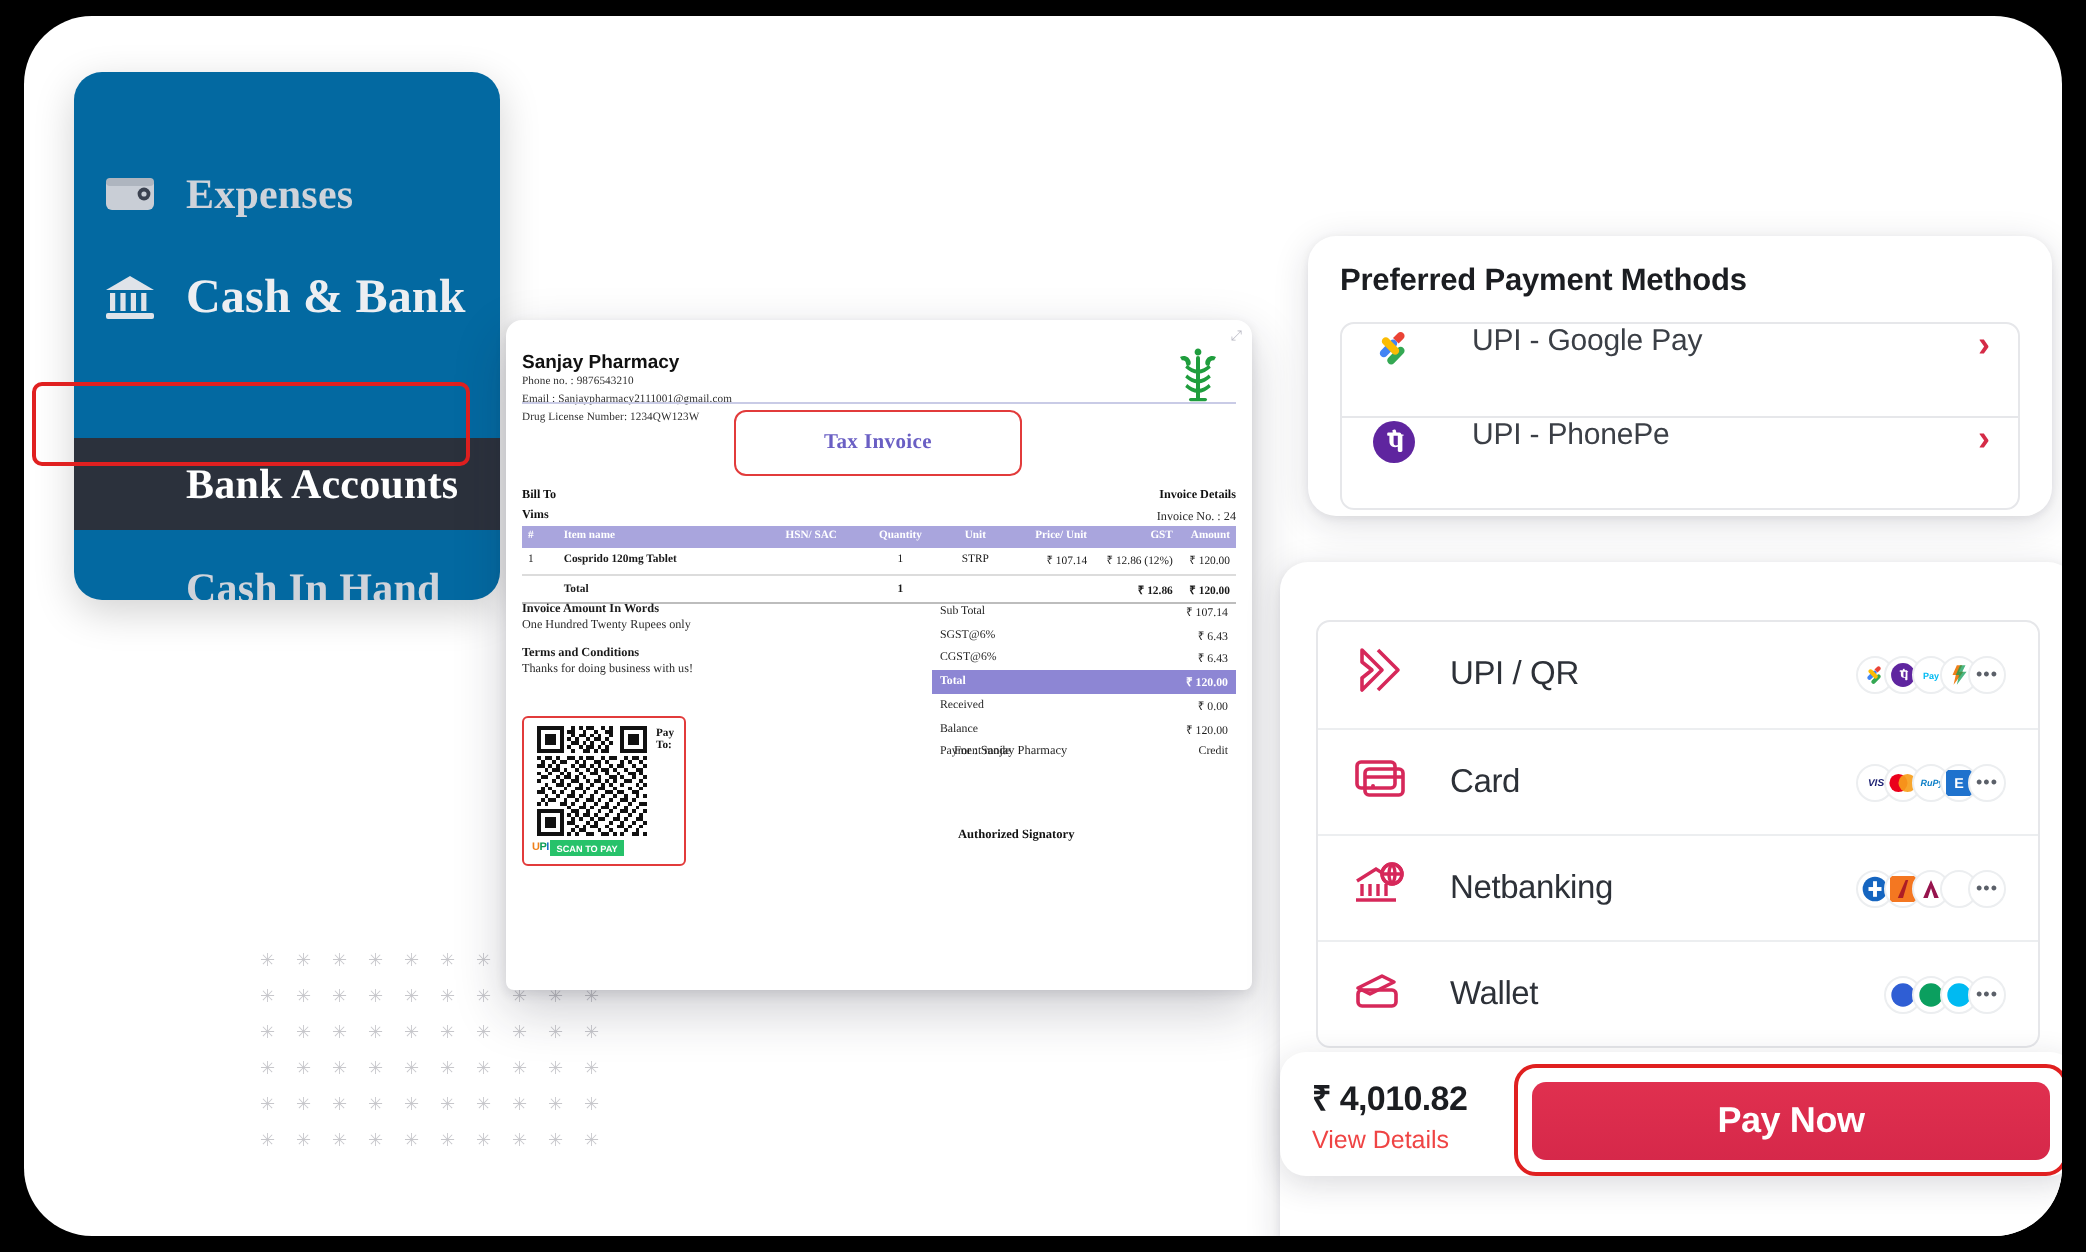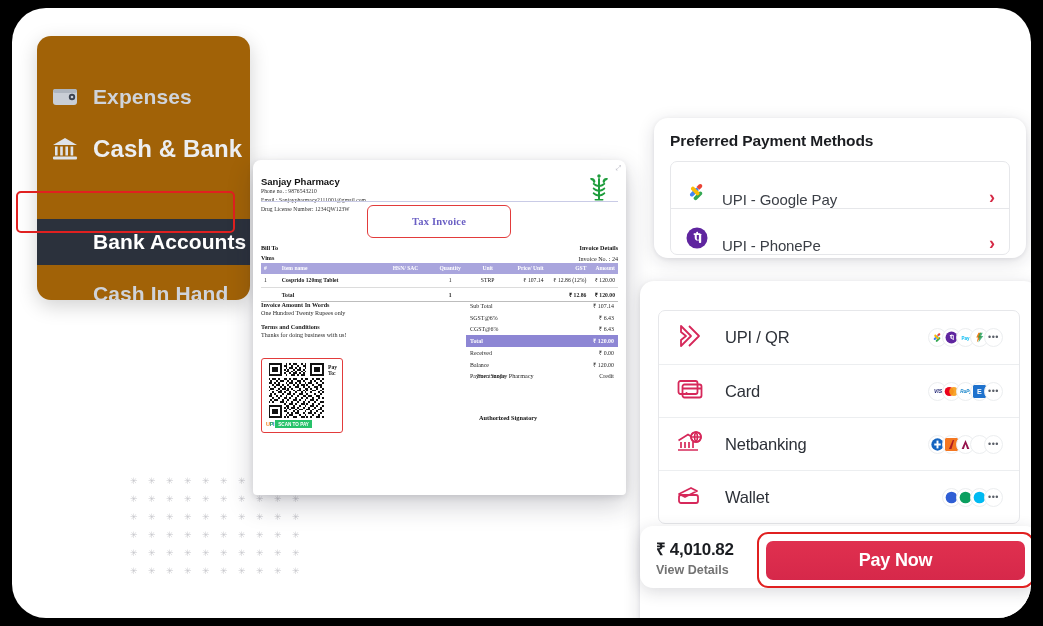--- a/index.html
+++ b/index.html
@@ -35,24 +35,25 @@
     line-height: 7px;
     text-align: center;
     font-family: "DejaVu Sans", sans-serif;
   }
 
   
   #sidebar {
     position: absolute;
     left: 25px; top: 28px;
     width: 213px; height: 264px;
-    background: #a16207;
+    background: #0369a1;
     border-radius: 14px;
     overflow: hidden;
     box-shadow: 0 6px 20px rgba(0,0,0,.18);
+    font-family: Liberation Serif, serif;
   }
   .side-row {
     position: absolute;
     left: 0; width: 213px; height: 46px;
     display: flex; align-items: center;
   }
   .side-icon {
     width: 56px; display: flex;
     align-items: center; justify-content: center;
     flex: 0 0 56px;
@@ -243,23 +244,24 @@
     font-size: 15.5px; font-weight: bold; color: #1b1d21;
     letter-spacing: -.1px;
   }
   #pref-list {
     margin-top: 11px;
     border: 1px solid #e6e7ea;
     border-radius: 7px;
     overflow: hidden;
   }
   .pref-row {
-    display: flex; align-items: flex-end;
+    display: flex; align-items: flex-start;
     height: 46px; padding: 0 14px;
     cursor: pointer;
+    gap: 14px;
   }
   .pref-row + .pref-row { border-top: 1px solid #e6e7ea; }
   .pref-lbl {
     flex: 1; font-size: 15px; color: #3b3f46;
     margin-left: 13px; letter-spacing: -.1px;
   }
   .chev { color: #d52b47; font-size: 18px; font-weight: bold; }
 
   #more {
     position: absolute; left: 0; top: 168px;
@@ -299,21 +301,21 @@
   #paybar {
     position: absolute; left: 0; top: 413px;
     width: 398px; height: 62px;
     background: #ffffff;
     border-radius: 13px;
     box-shadow: 0 4px 16px rgba(30,30,50,.16);
     display: flex; align-items: center;
   }
   #amtcol { width: 108px; padding-left: 16px; }
   #amt { font-size: 17px; font-weight: bold; color: #1b1d21; letter-spacing: -.3px; }
-  #viewdet { font-size: 12.5px; color: #737373; margin-top: 3px; font-weight: bold; }
+  #viewdet { font-size: 12.5px; color: #ef4444; margin-top: 3px; }
   #paynow-outline {
     position: absolute; left: 117px; top: 6px;
     width: 277px; height: 56px;
     border: 2.5px solid #e02020;
     border-radius: 11px;
   }
   #paynow {
     position: absolute; left: 126px; top: 15px;
     width: 259px; height: 39px;
     background: linear-gradient(180deg,#e0304f 0%, #d6284a 100%);

